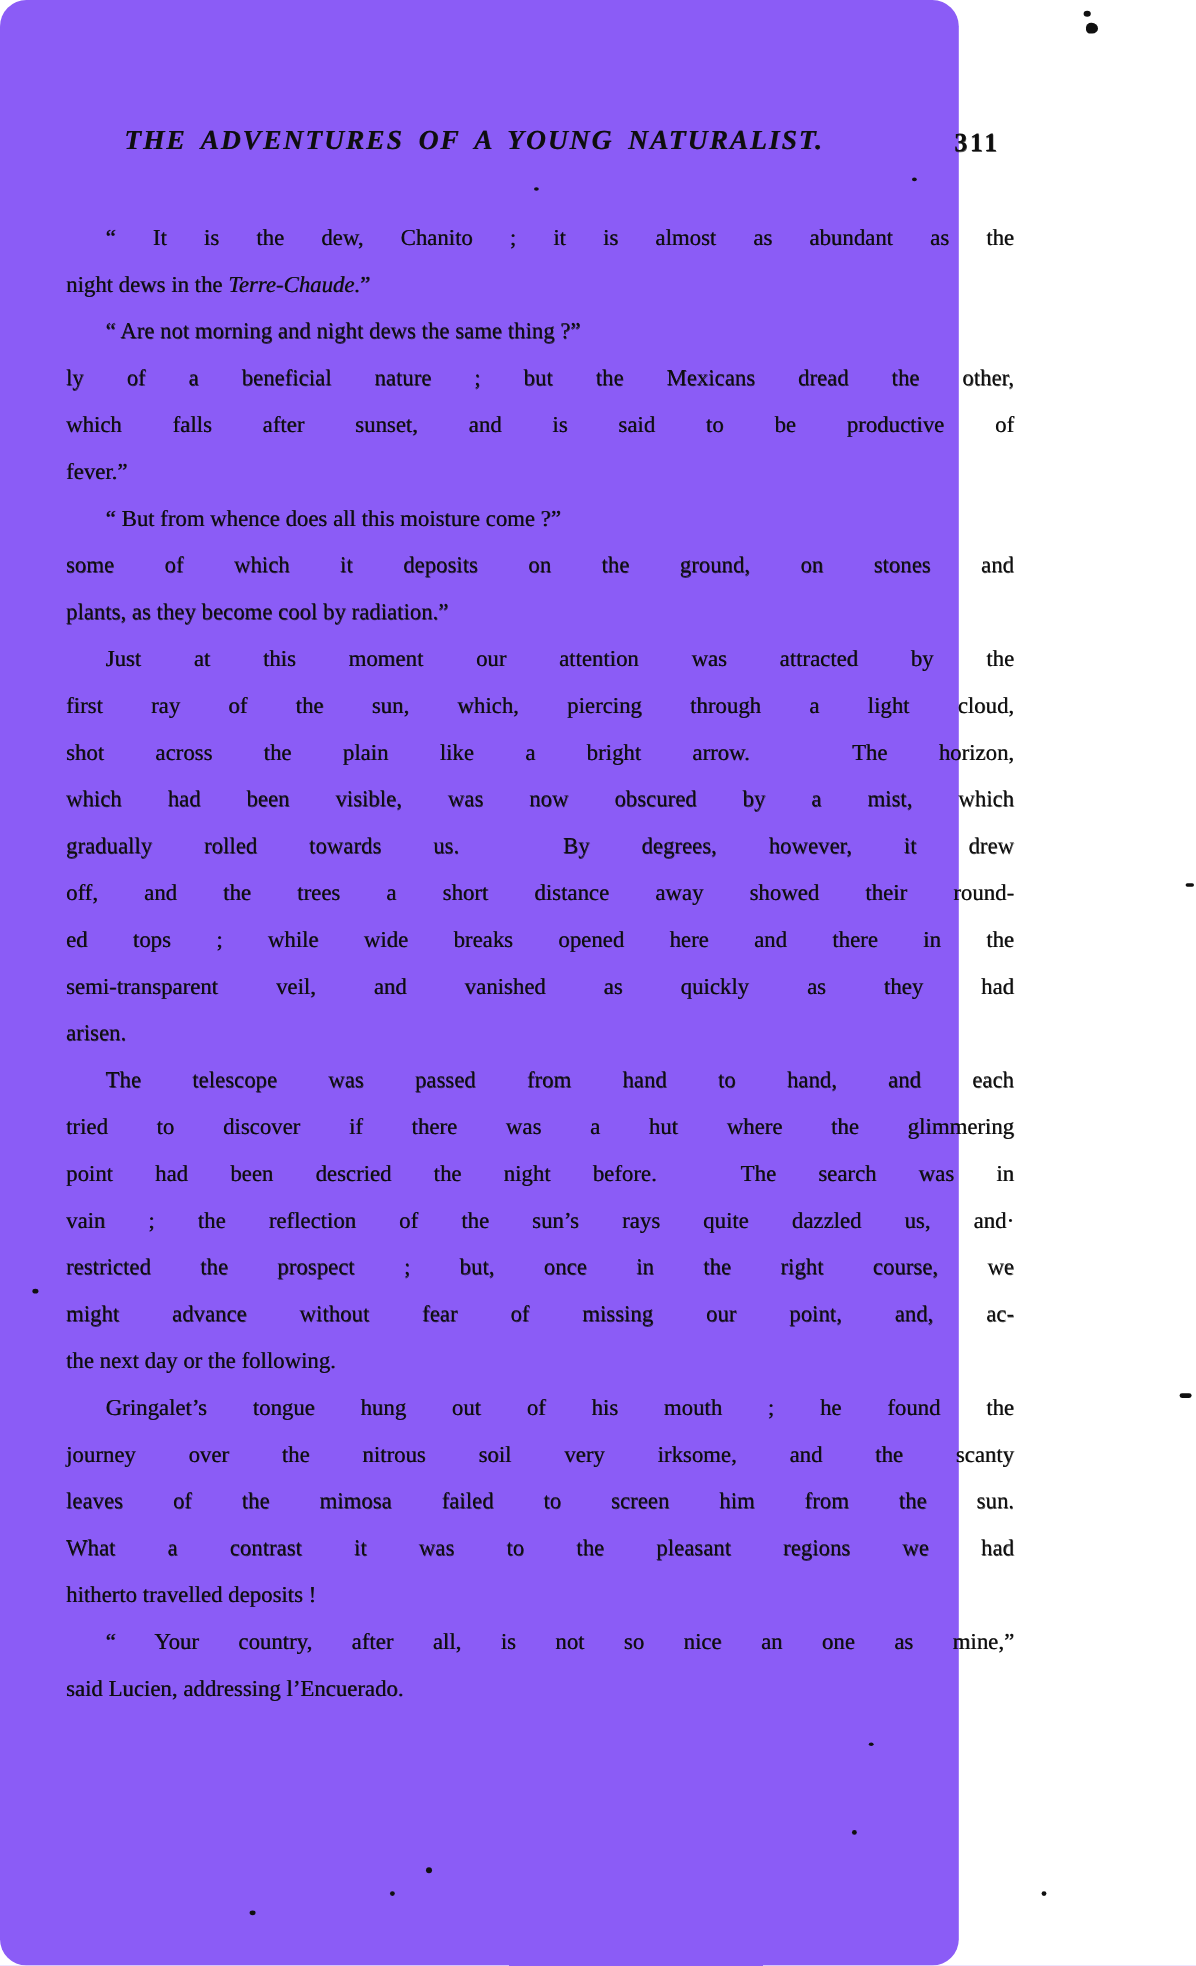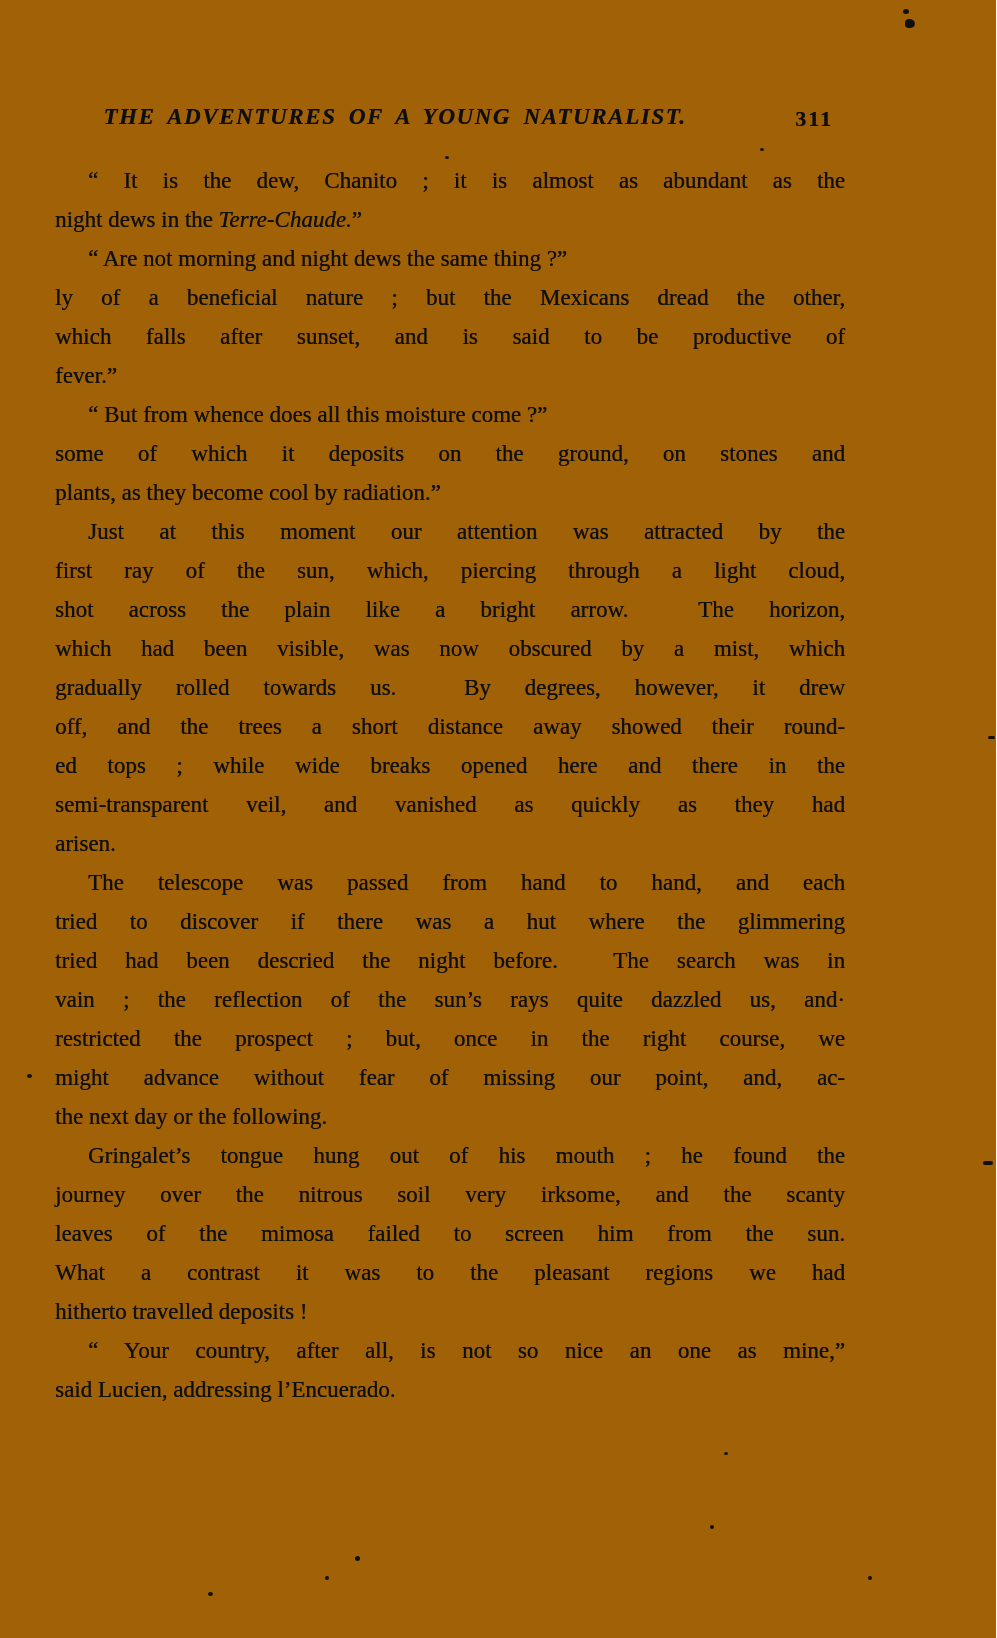--- a/index.html
+++ b/index.html
@@ -7,23 +7,24 @@
     padding: 0;
     width: 997px;
     height: 1638px;
     background: #ffffff;
     overflow: hidden;
     font-family: "Liberation Serif", serif;
     color: #0e0e0e;
   }
   .book-page {
     position: relative;
-    width: 996px;
+    width: 799px;
     height: 1638px;
-    background: #a16207;
+    background: #8b5cf6;
+    border-radius: 22px;
   }
   .running-header {
     position: absolute;
     left: 55px;
     top: 101px;
     width: 790px;
     height: 34px;
   }
   .header-title {
     position: absolute;
@@ -46,23 +47,23 @@
     top: 2px;
     font-size: 22px;
     line-height: 32px;
     letter-spacing: 2px;
     font-weight: bold;
     text-shadow: 0.4px 0.3px 0 rgba(10,10,10,0.65);
   }
   .page-body {
     position: absolute;
     left: 55px;
-    top: 161px;
+    top: 179px;
     width: 790px;
-    font-size: 23px;
+    font-size: 19px;
     line-height: 39px;
   }
   .para { margin: 0; padding: 0; }
   .line {
     height: 39px;
     text-align: justify;
     text-align-last: justify;
     white-space: pre-wrap;
     text-shadow: 0.45px 0.3px 0 rgba(10,10,10,0.7);
   }
@@ -112,21 +113,21 @@
         <div class="line">which had been visible, was now obscured by a mist, which</div>
         <div class="line">gradually rolled towards us.  By degrees, however, it drew</div>
         <div class="line">off, and the trees a short distance away showed their round-</div>
         <div class="line">ed tops ; while wide breaks opened here and there in the</div>
         <div class="line">semi-transparent veil, and vanished as quickly as they had</div>
         <div class="line last">arisen.</div>
       </div>
       <div class="para">
         <div class="line indent">The telescope was passed from hand to hand, and each</div>
         <div class="line">tried to discover if there was a hut where the glimmering</div>
-        <div class="line">tried had been descried the night before.  The search was in</div>
+        <div class="line">point had been descried the night before.  The search was in</div>
         <div class="line">vain ; the reflection of the sun’s rays quite dazzled us, and·</div>
         <div class="line">restricted the prospect ; but, once in the right course, we</div>
         <div class="line">might advance without fear of missing our point, and, ac-</div>
         <div class="line last">the next day or the following.</div>
       </div>
       <div class="para">
         <div class="line indent">Gringalet’s tongue hung out of his mouth ; he found the</div>
         <div class="line">journey over the nitrous soil very irksome, and the scanty</div>
         <div class="line">leaves of the mimosa failed to screen him from the sun.</div>
         <div class="line">What a contrast it was to the pleasant regions we had</div>

